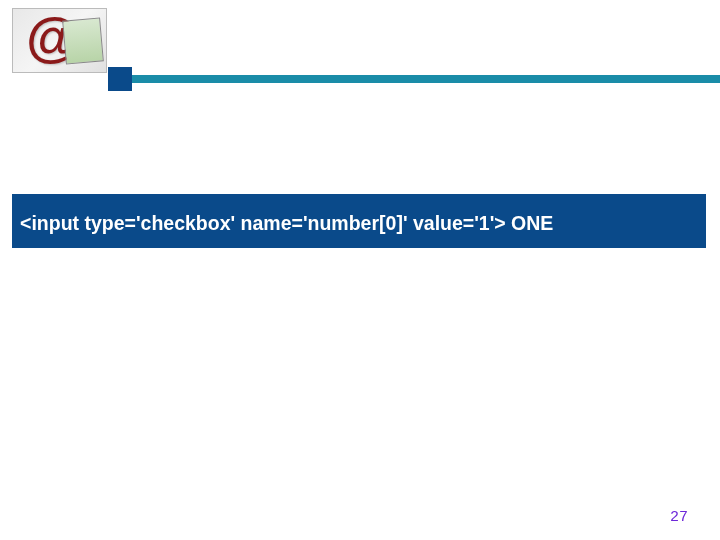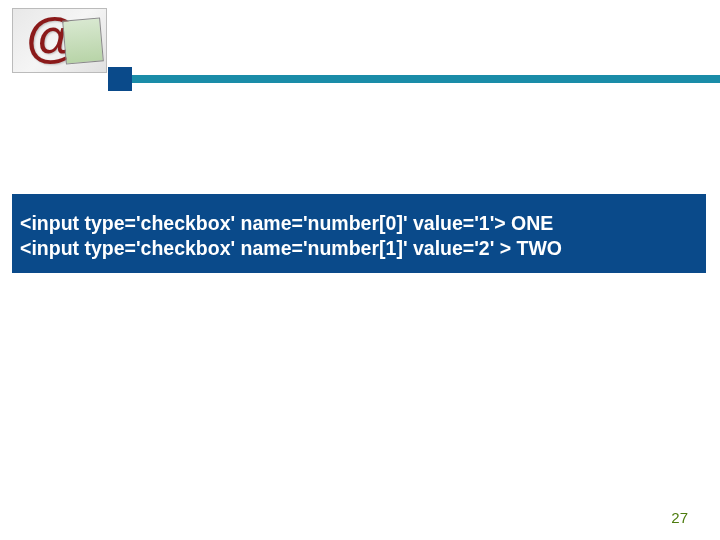--- a/index.html
+++ b/index.html
@@ -86,33 +86,33 @@
     font-size: 19.5px;
     font-weight: bold;
     line-height: 1.28;
     margin-top: 8px;
   }
   .page-number {
     position: absolute;
     right: 32px;
     bottom: 14px;
     font-size: 15px;
-    color: #4d7c0f;
+    color: #6d28d9;
+    font-family: Liberation Mono, monospace;
   }
 </style>
 </head>
 <body>
 
 <div class="header-area">
   <div class="logo">
     <span class="logo-at">@</span>
     <div class="logo-money"></div>
   </div>
   <div class="blue-square"></div>
   <div class="title-underline"></div>
 </div>
 
 <div class="code-block">
   <div>&lt;input type='checkbox' name='number[0]' value='1'&gt; ONE</div>
-  <div>&lt;input type='checkbox' name='number[1]' value='2' &gt; TWO</div>
 </div>
 
 <div class="page-number">27</div>
 
 </body></html>

